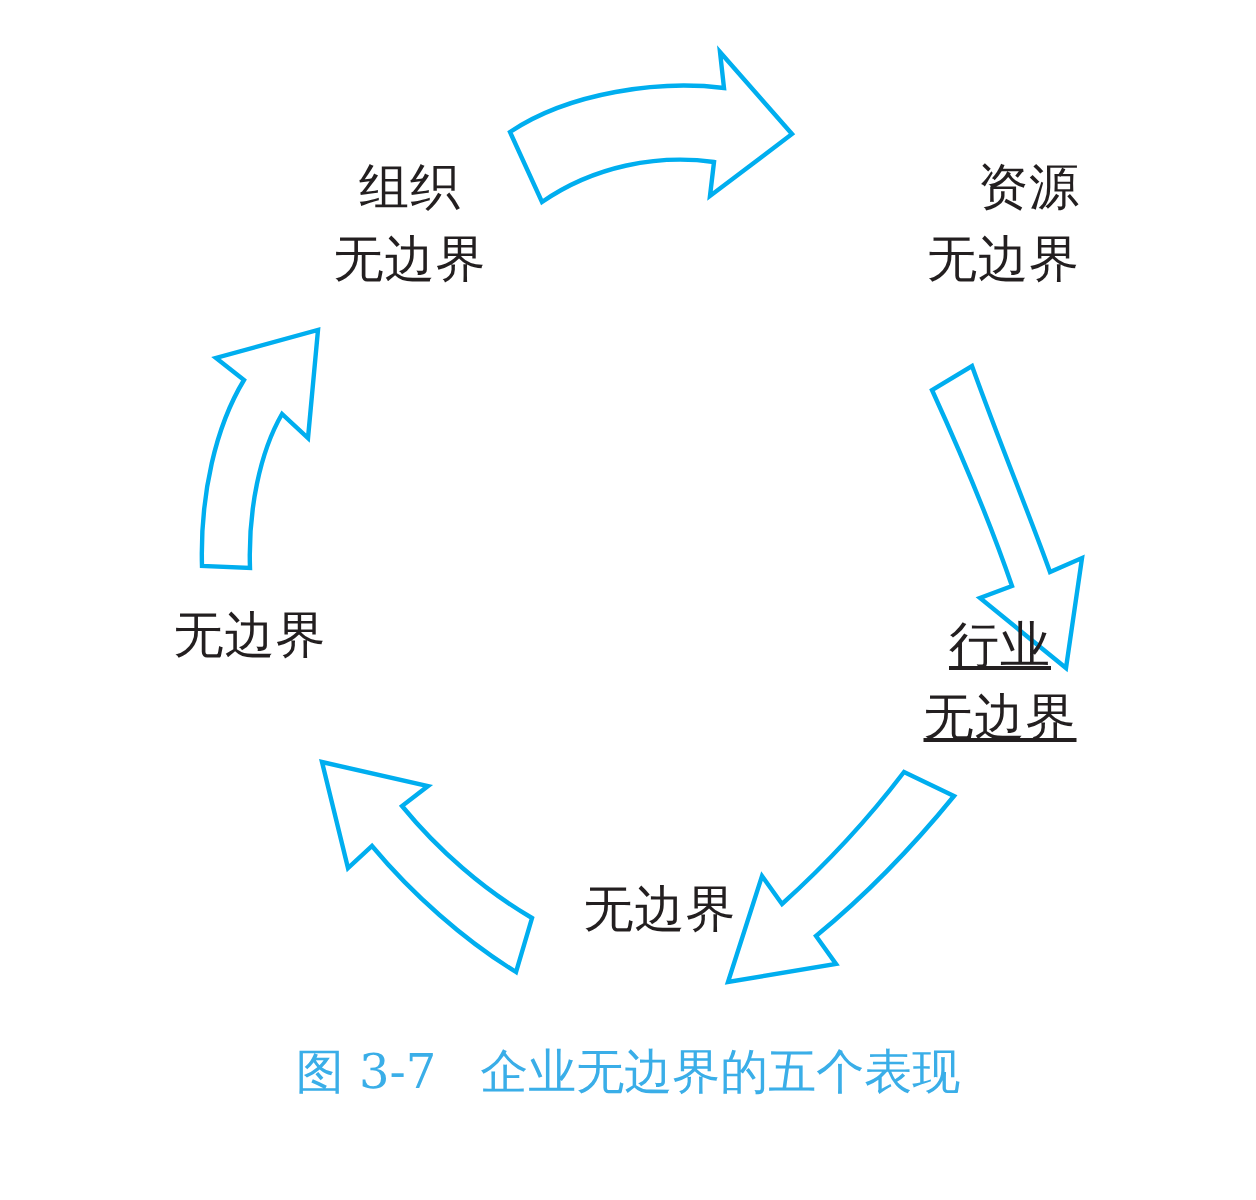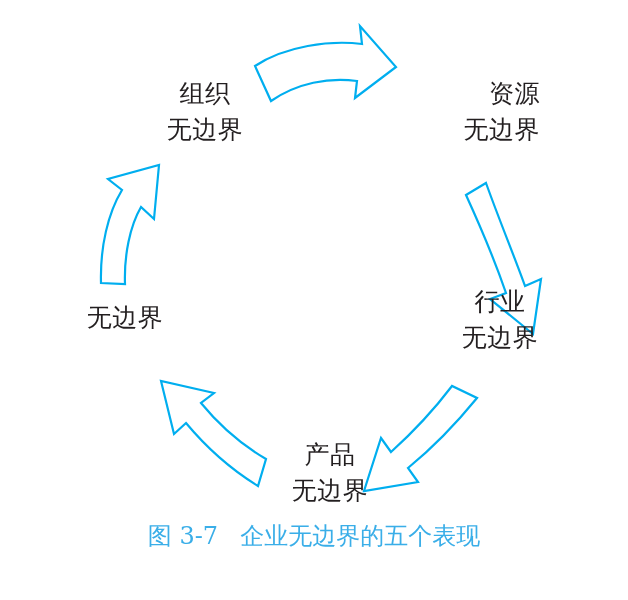--- a/index.html
+++ b/index.html
@@ -38,21 +38,21 @@
     line-height: 36px;
     white-space: nowrap;
     letter-spacing: 0.5px;
   }
   .node-label .line-1,
   .node-label .line-2 {
     display: block;
   }
   #label-organization { left: 105px; top: 76px; width: 200px; }
   #label-resource     { left: 340px; top: 76px; width: 200px; text-align: right; }
-  #label-industry     { left: 400px; top: 284px; width: 200px; }
+  #label-industry     { left: 400px; top: 305px; width: 200px; text-decoration: underline; }
   #label-product      { left: 230px; top: 437px; width: 200px; }
   #label-customer     { left: 25px;  top: 300px; width: 200px; }
 
   #figure-caption {
     position: absolute;
     left: 0;
     top: 519px;
     width: 628px;
     text-align: center;
     color: #3aaee8;
@@ -127,21 +127,20 @@
     <span class="line-1">资源</span>
     <span class="line-2">无边界</span>
   </div>
 
   <div class="node-label" id="label-industry">
     <span class="line-1">行业</span>
     <span class="line-2">无边界</span>
   </div>
 
   <div class="node-label" id="label-product">
-    <span class="line-1">产品</span>
     <span class="line-2">无边界</span>
   </div>
 
   <div class="node-label" id="label-customer">
     <span class="line-2">无边界</span>
   </div>
 
   <div id="figure-caption">
     <span class="caption-number">图 3-7</span><span class="caption-title">企业无边界的五个表现</span>
   </div>

